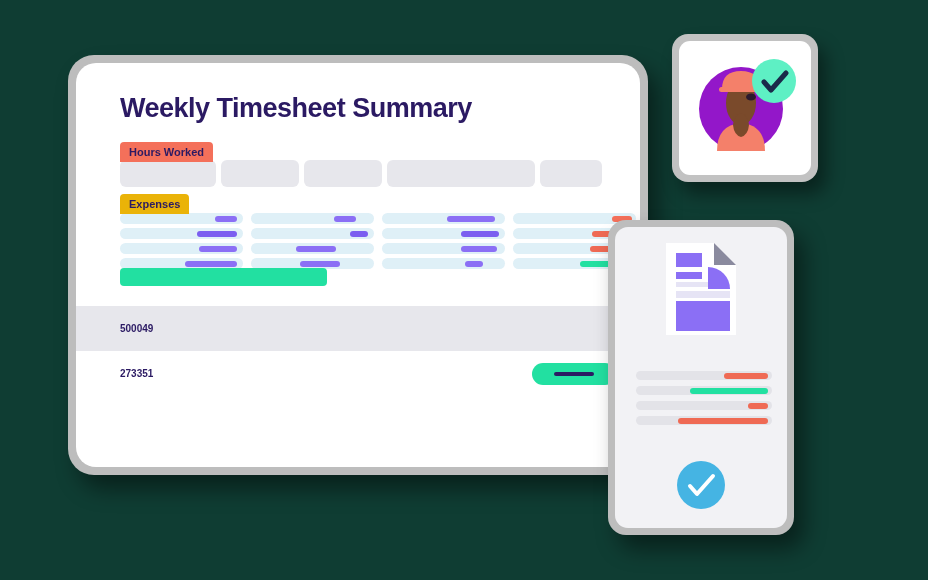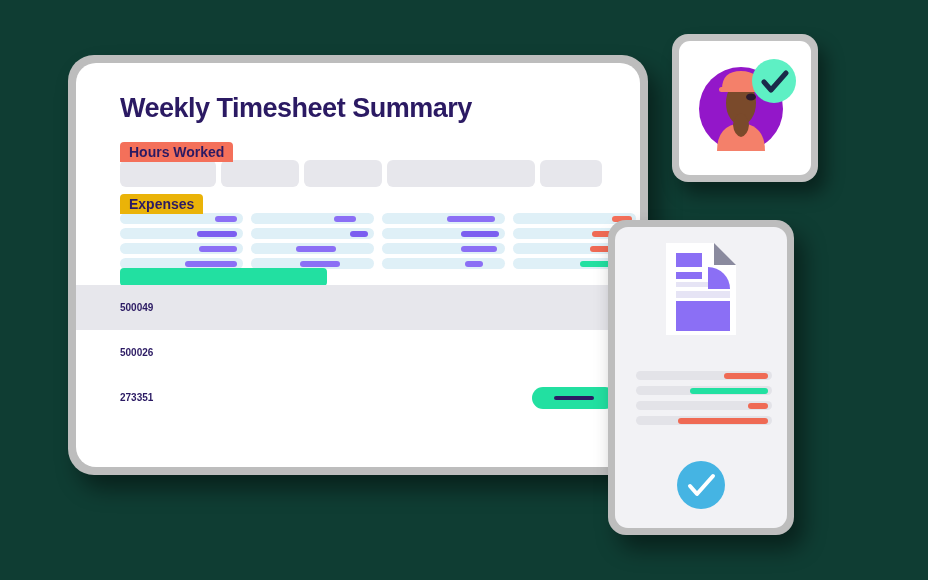--- a/index.html
+++ b/index.html
@@ -53,21 +53,21 @@
     white-space: nowrap;
   }
 
   
   .tag {
     position: absolute;
     height: 20px;
     line-height: 20px;
     padding: 0 9px;
     border-radius: 4px 4px 0 0;
-    font-size: 14px;
+    font-size: 11px;
     font-weight: bold;
     color: #2b1a63;
     white-space: nowrap;
     z-index: 4;
   }
   #tag-hours { left: 44px; top: 79px; background: #f4705a; }
   #tag-expenses { left: 44px; top: 131px; background: #eab308; }
 
   
   #hours-row {
@@ -116,21 +116,21 @@
     width: 207px;
     height: 18px;
     background: #22e0a1;
     border-radius: 4px;
   }
 
   
   #rows {
     position: absolute;
     left: 0;
-    top: 222px;
+    top: 243px;
     width: 100%;
   }
   .trow {
     position: relative;
     height: 45px;
     display: flex;
     align-items: center;
     padding-left: 44px;
     box-sizing: border-box;
     font-size: 10px;
@@ -314,23 +314,20 @@
               <div class="exp-fill" style="width: 52px; right: 4px; background: rgb(34, 224, 161);"></div>
             </div>
           </div>
         </div>
 
       <div id="green-header" style="background: rgb(34, 224, 161);"></div>
 
       <div id="rows">
           <div class="trow alt">
             <span>500049</span>
-          </div>
-          <div class="trow">
-            <span>500026</span>
           </div>
           <div class="trow">
             <span>273351</span>
             <div class="row-cta" style="background: rgb(34, 224, 161);"></div>
           </div>
         </div>
 
     </div>
   </div>
 

